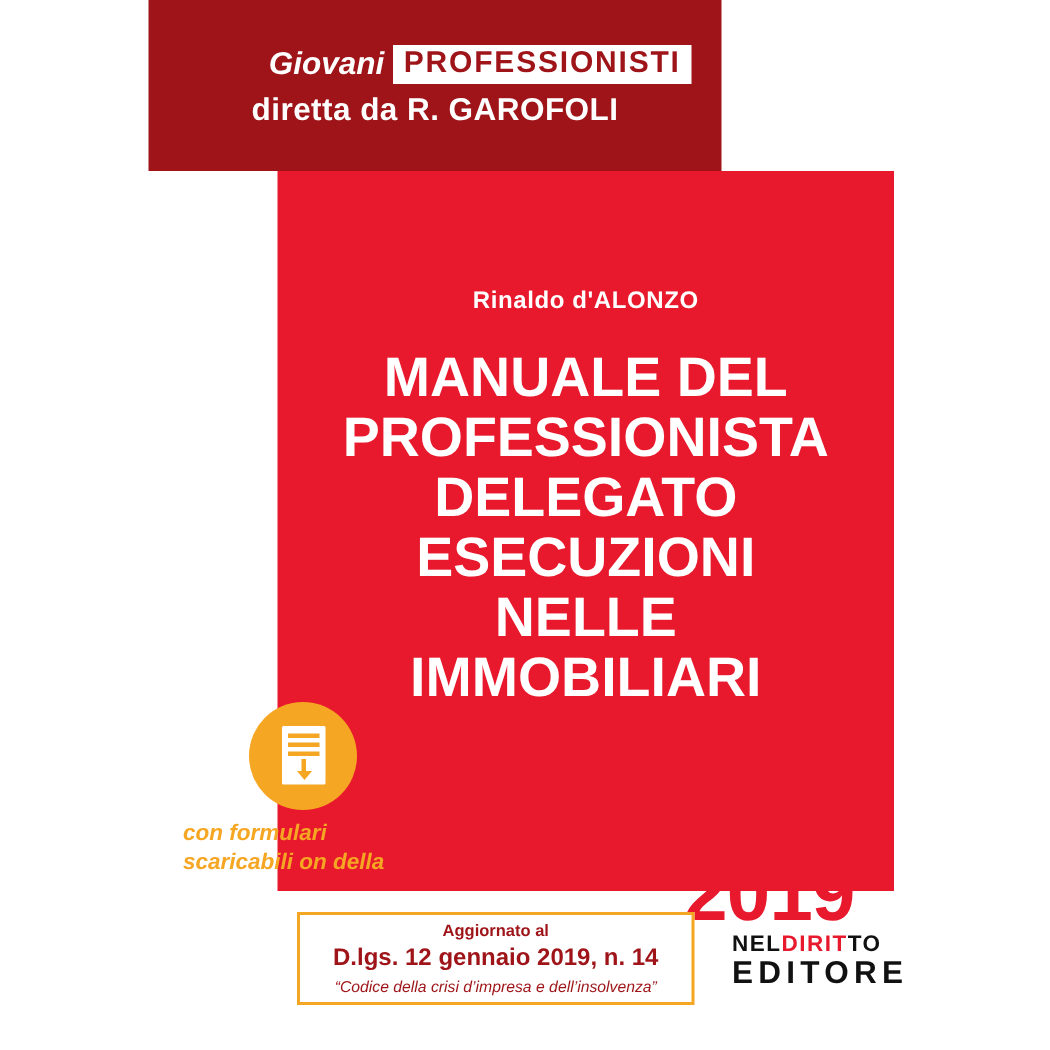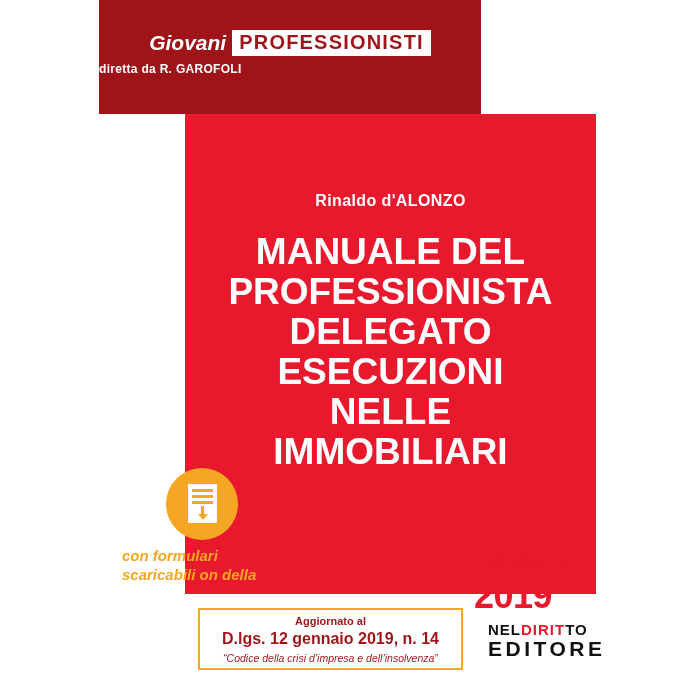--- a/index.html
+++ b/index.html
@@ -30,20 +30,21 @@
     height: 114px;
     background: #9e1418;
     box-sizing: border-box;
   }
   .series-title-row {
     position: absolute;
     left: 0;
     top: 30px;
     width: 382px;
     text-align: center;
+    padding-left: 30px;
   }
   .series-giovani {
     display: inline-block;
     color: #ffffff;
     font-size: 21px;
     font-weight: bold;
     font-style: italic;
     letter-spacing: 0px;
     vertical-align: middle;
   }
@@ -56,23 +57,23 @@
     letter-spacing: 1.2px;
     padding: 1px 7px 2px 7px;
     margin-left: 6px;
     vertical-align: middle;
   }
   .series-sub {
     position: absolute;
     left: 0;
     top: 62px;
     width: 382px;
-    text-align: left;
+    text-align: center;
     color: #ffffff;
-    font-size: 12px;
+    font-size: 21px;
     font-weight: bold;
     letter-spacing: 0.3px;
   }
 
   
   .main-red {
     position: absolute;
     left: 185px;
     top: 114px;
     width: 411px;
@@ -192,21 +193,21 @@
     width: 166px;
     text-align: center;
     color: #e8192c;
   }
   .edition-label {
     font-size: 22px;
     font-weight: bold;
     letter-spacing: 0.2px;
   }
   .edition-year {
-    font-size: 36px;
+    font-size: 52px;
     font-weight: bold;
     line-height: 48px;
     letter-spacing: -0.5px;
     margin-top: -2px;
   }
 
   
   .update-box {
     position: absolute;
     left: 198px;

